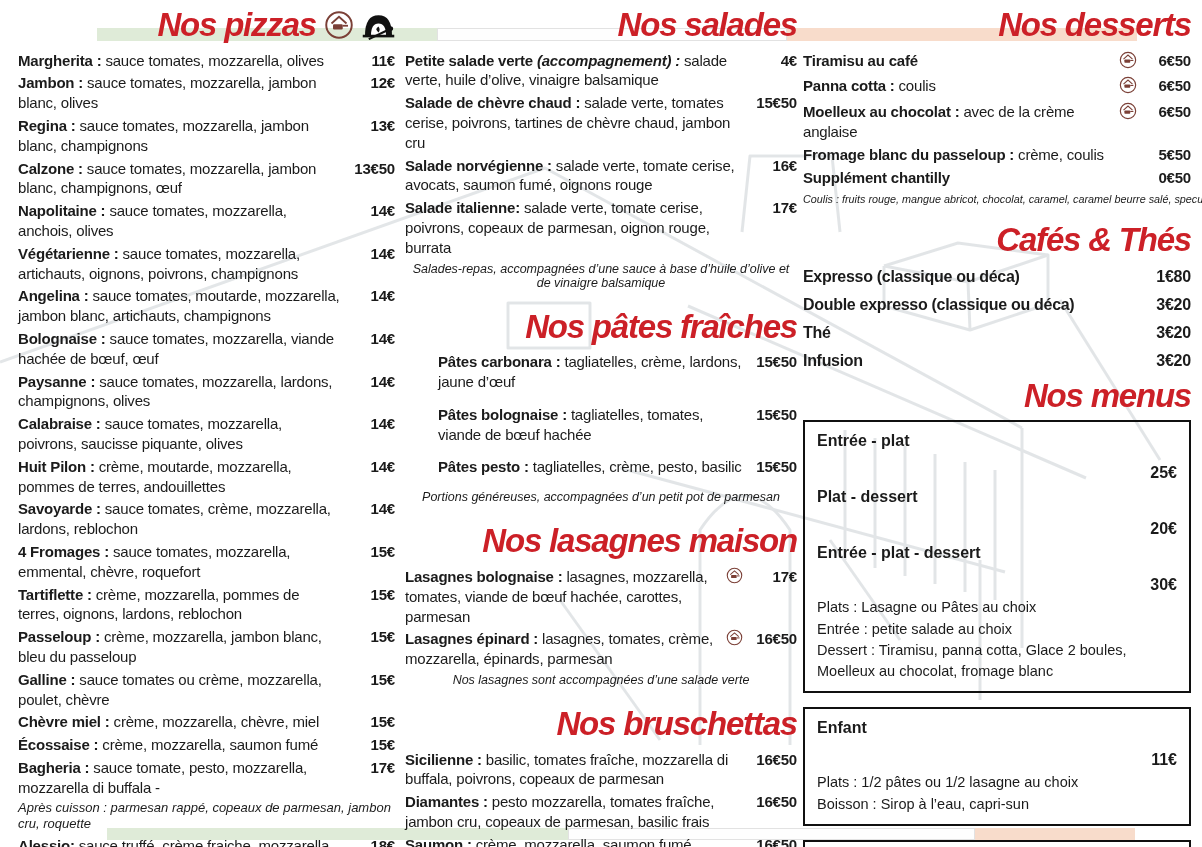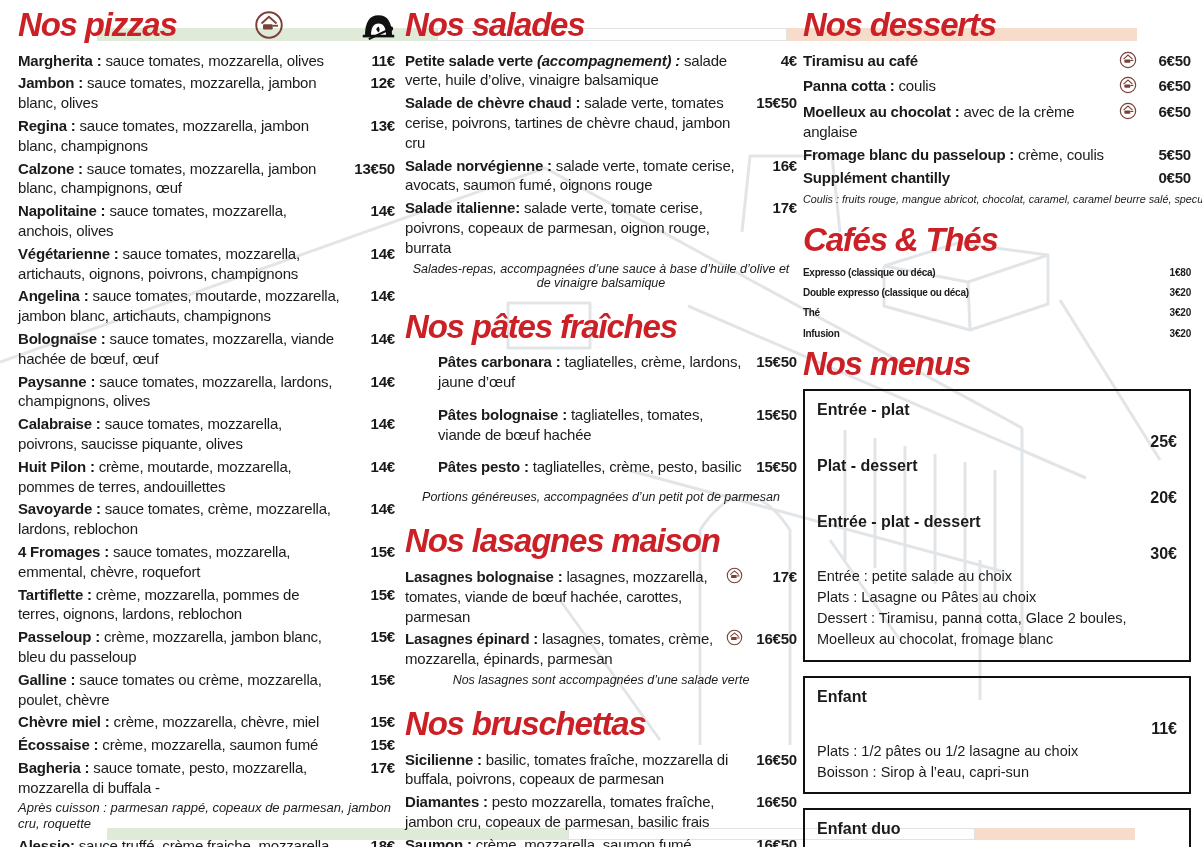--- a/index.html
+++ b/index.html
@@ -11,35 +11,35 @@
   .stripe-bottom{top:828px;left:107px;width:1028px;height:12px;}
   .seg-g{background:#dfebd8;}
   .seg-w{background:#fefefe;border:1px solid #e2e2e2;box-sizing:border-box;}
   .seg-s{background:#f8dccb;}
   .stripe-top .seg-g{width:340px;}.stripe-top .seg-w{width:350px;}.stripe-top .seg-s{width:350px;}
   .stripe-bottom .seg-g{width:461px;}.stripe-bottom .seg-w{width:407px;}.stripe-bottom .seg-s{width:160px;}
   .col{position:absolute;top:8px;z-index:1;}
   .col-left{left:18px;width:377px;}
   .col-mid{left:405px;width:392px;}
   .col-right{left:803px;width:388px;}
-  .h{display:flex;justify-content:space-between;align-items:center;gap:8px;margin:0 0 9px;
+  .h{display:flex;justify-content:flex-end;align-items:center;gap:8px;margin:0 0 9px;
      font-size:33px;line-height:1.02;font-weight:bold;font-style:italic;color:#cc2027;
      letter-spacing:-1.2px;position:relative;z-index:2;}
   .row{display:flex;align-items:flex-start;gap:8px;margin:0 0 3px;font-size:15px;
        line-height:1.32;letter-spacing:-0.2px;position:relative;z-index:1;}
   .rd{flex:1;}
   .nm{font-weight:bold;}
   .it{font-style:italic;}
   .pr{min-width:46px;text-align:right;white-space:nowrap;font-weight:bold;}
   .fm{flex:none;margin-top:0;}
   .inote{font-style:italic;font-size:13px;line-height:1.25;margin:-1px 0 4px;}
   .secnote{font-style:italic;font-size:12.5px;text-align:center;margin:4px 0 2px;position:relative;z-index:1;}
   .sp{margin-bottom:13px;margin-left:33px;}
   .coulis{font-style:italic;font-size:10.8px;white-space:nowrap;margin:6px 0 4px;}
-  .cafes .row{margin-bottom:7px;font-size:10px;}
+  .cafes .row{margin-bottom:7px;font-size:16px;}
   .cafes .nm{letter-spacing:-0.3px;}
   .mbox{border:2.5px solid #101010;padding:7px 12px 9px;margin-bottom:14px;position:relative;z-index:1;}
   .mrow{display:flex;gap:8px;font-size:16px;line-height:1.5;flex-direction:column;}
   .mdetail{font-size:14.5px;line-height:1.47;}
   .mt1{margin-top:20px;}
 </style>
 </head>
 <body>
 
 <div class="page">
@@ -343,22 +343,22 @@
           <div class="pr">25€</div>
         </div>
       <div class="mrow">
           <div class="rd nm">Plat - dessert</div>
           <div class="pr">20€</div>
         </div>
       <div class="mrow">
           <div class="rd nm">Entrée - plat - dessert</div>
           <div class="pr">30€</div>
         </div>
+      <div class="mdetail">Plats : Lasagne ou Pâtes au choix</div>
       <div class="mdetail">Entrée : petite salade au choix</div>
-      <div class="mdetail">Plats : Lasagne ou Pâtes au choix</div>
       <div class="mdetail">Dessert : Tiramisu, panna cotta, Glace 2 boules,</div>
       <div class="mdetail">Moelleux au chocolat, fromage blanc</div>
     </div>
 
     <div class="mbox">
       <div class="mrow">
           <div class="rd nm">Enfant</div>
           <div class="pr">11€</div>
         </div>
       <div class="mdetail">Plats : 1/2 pâtes ou 1/2 lasagne au choix</div>

